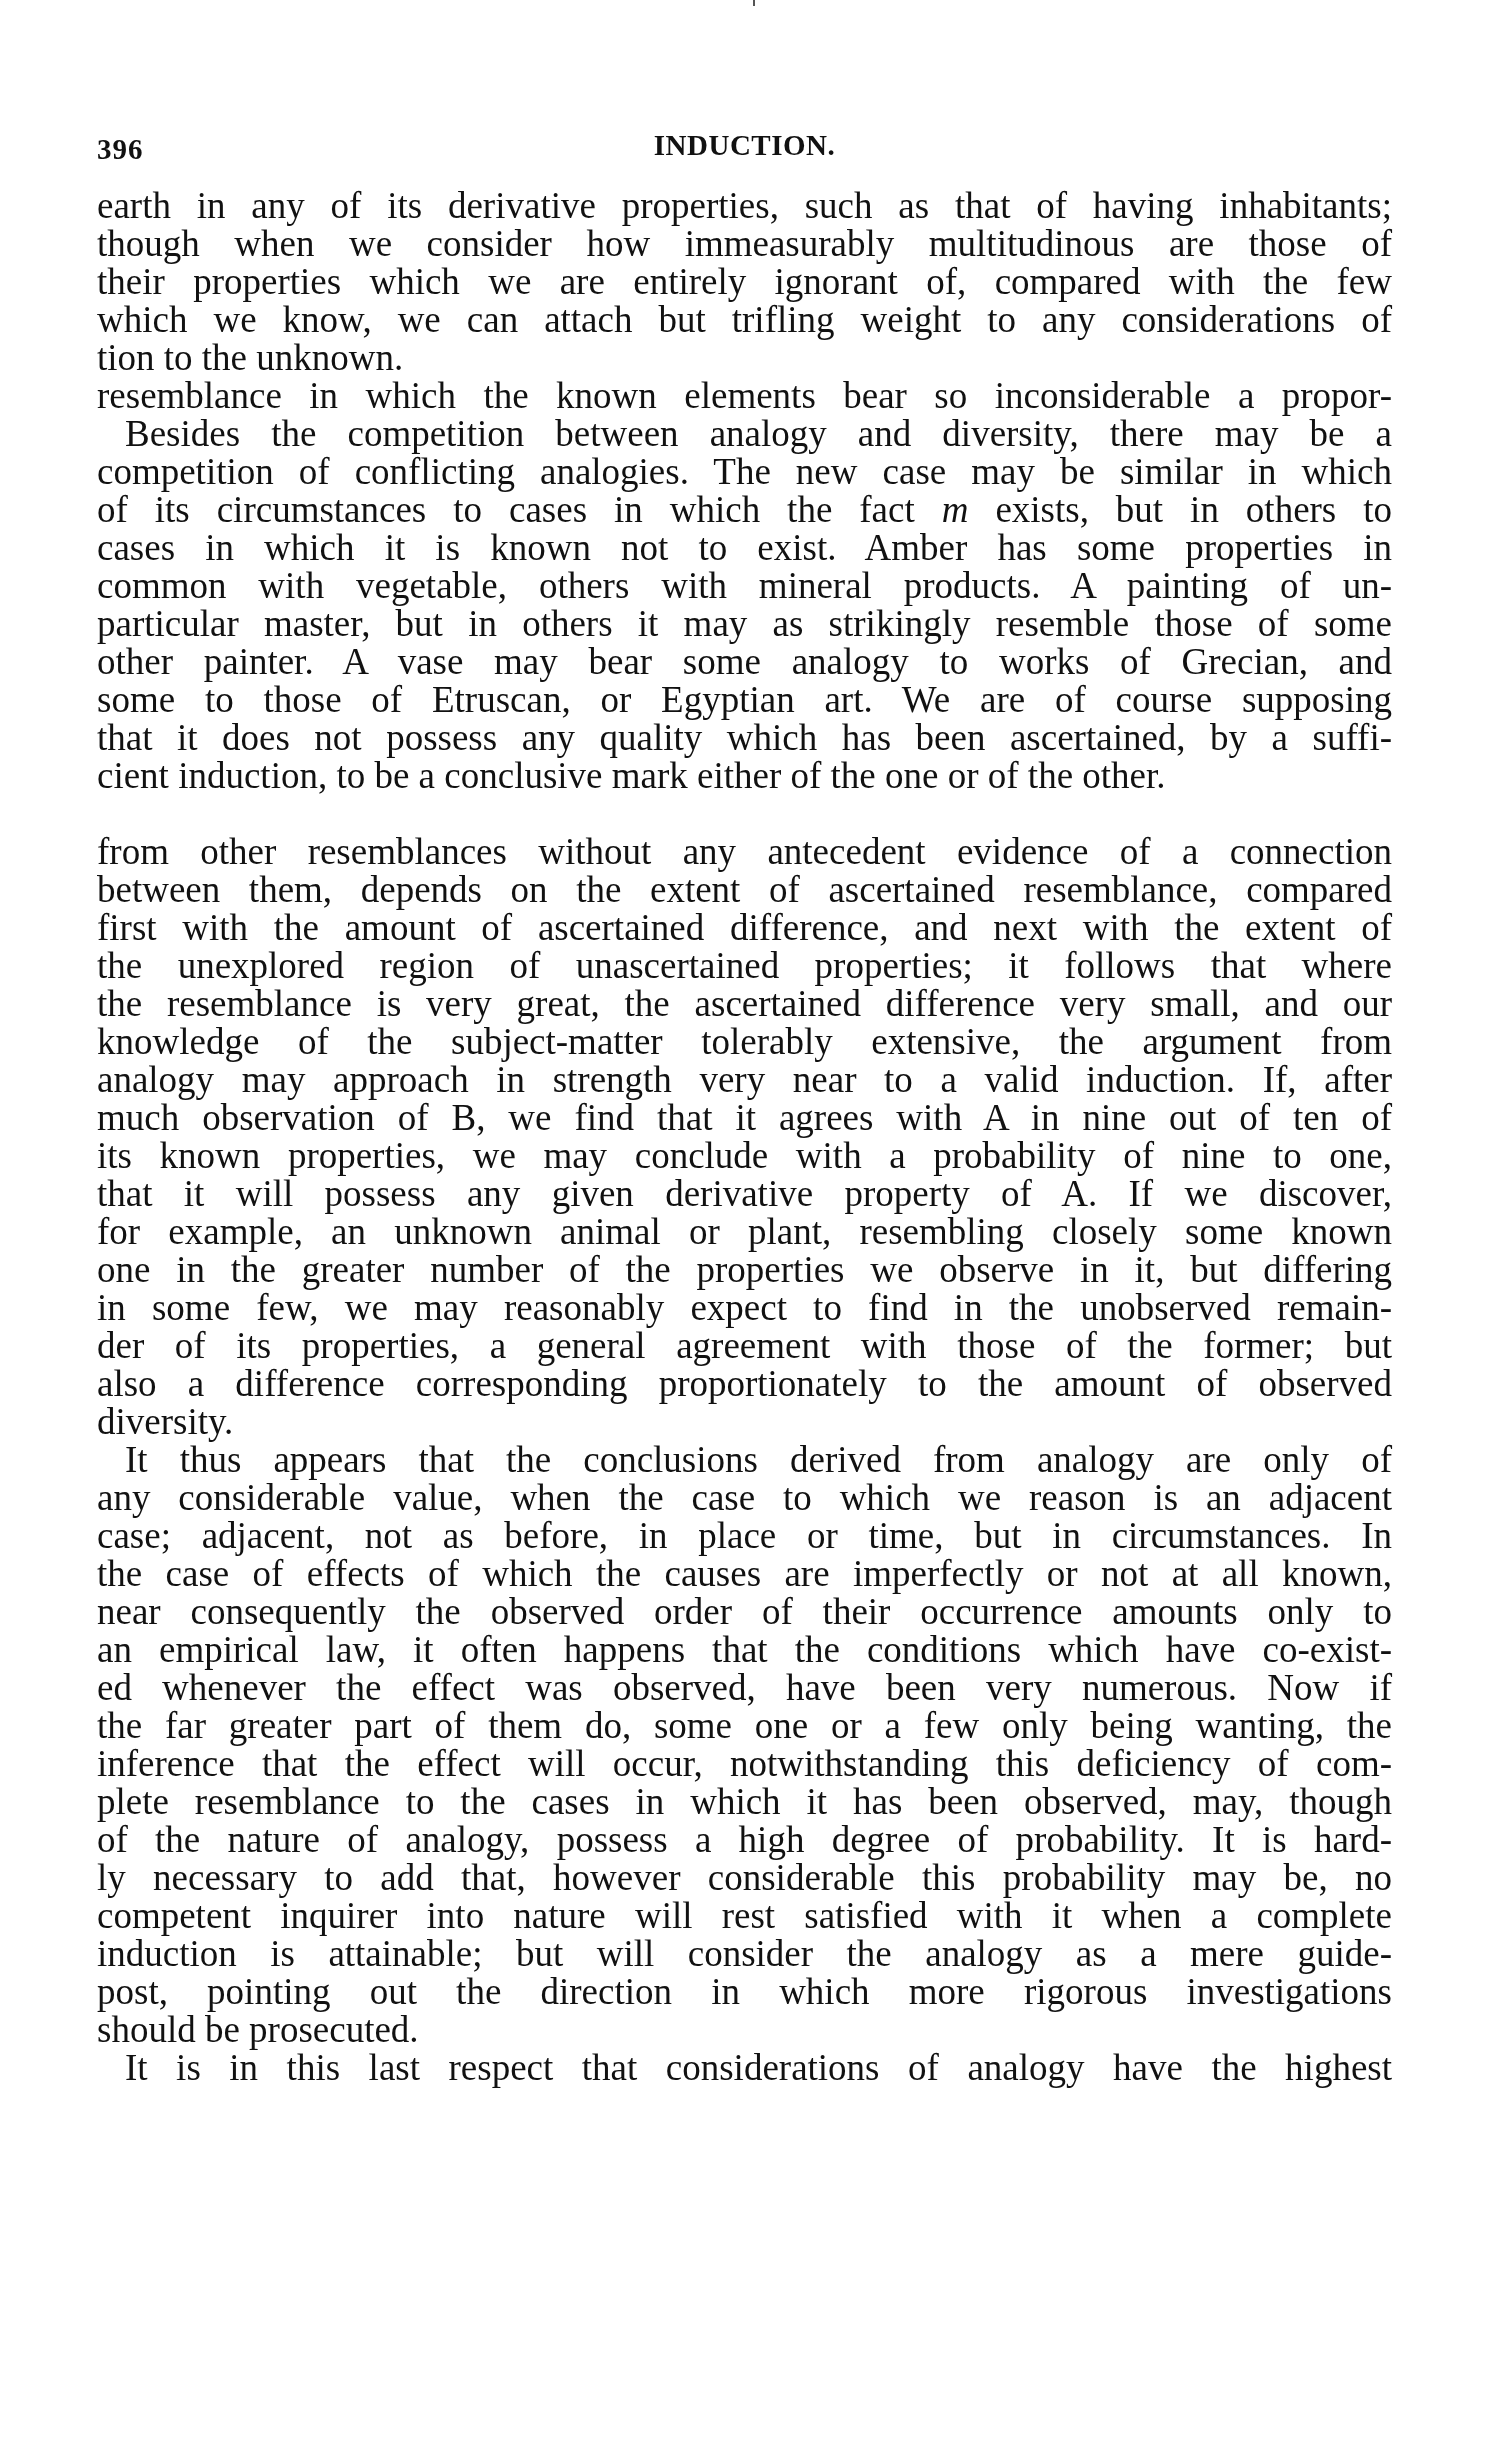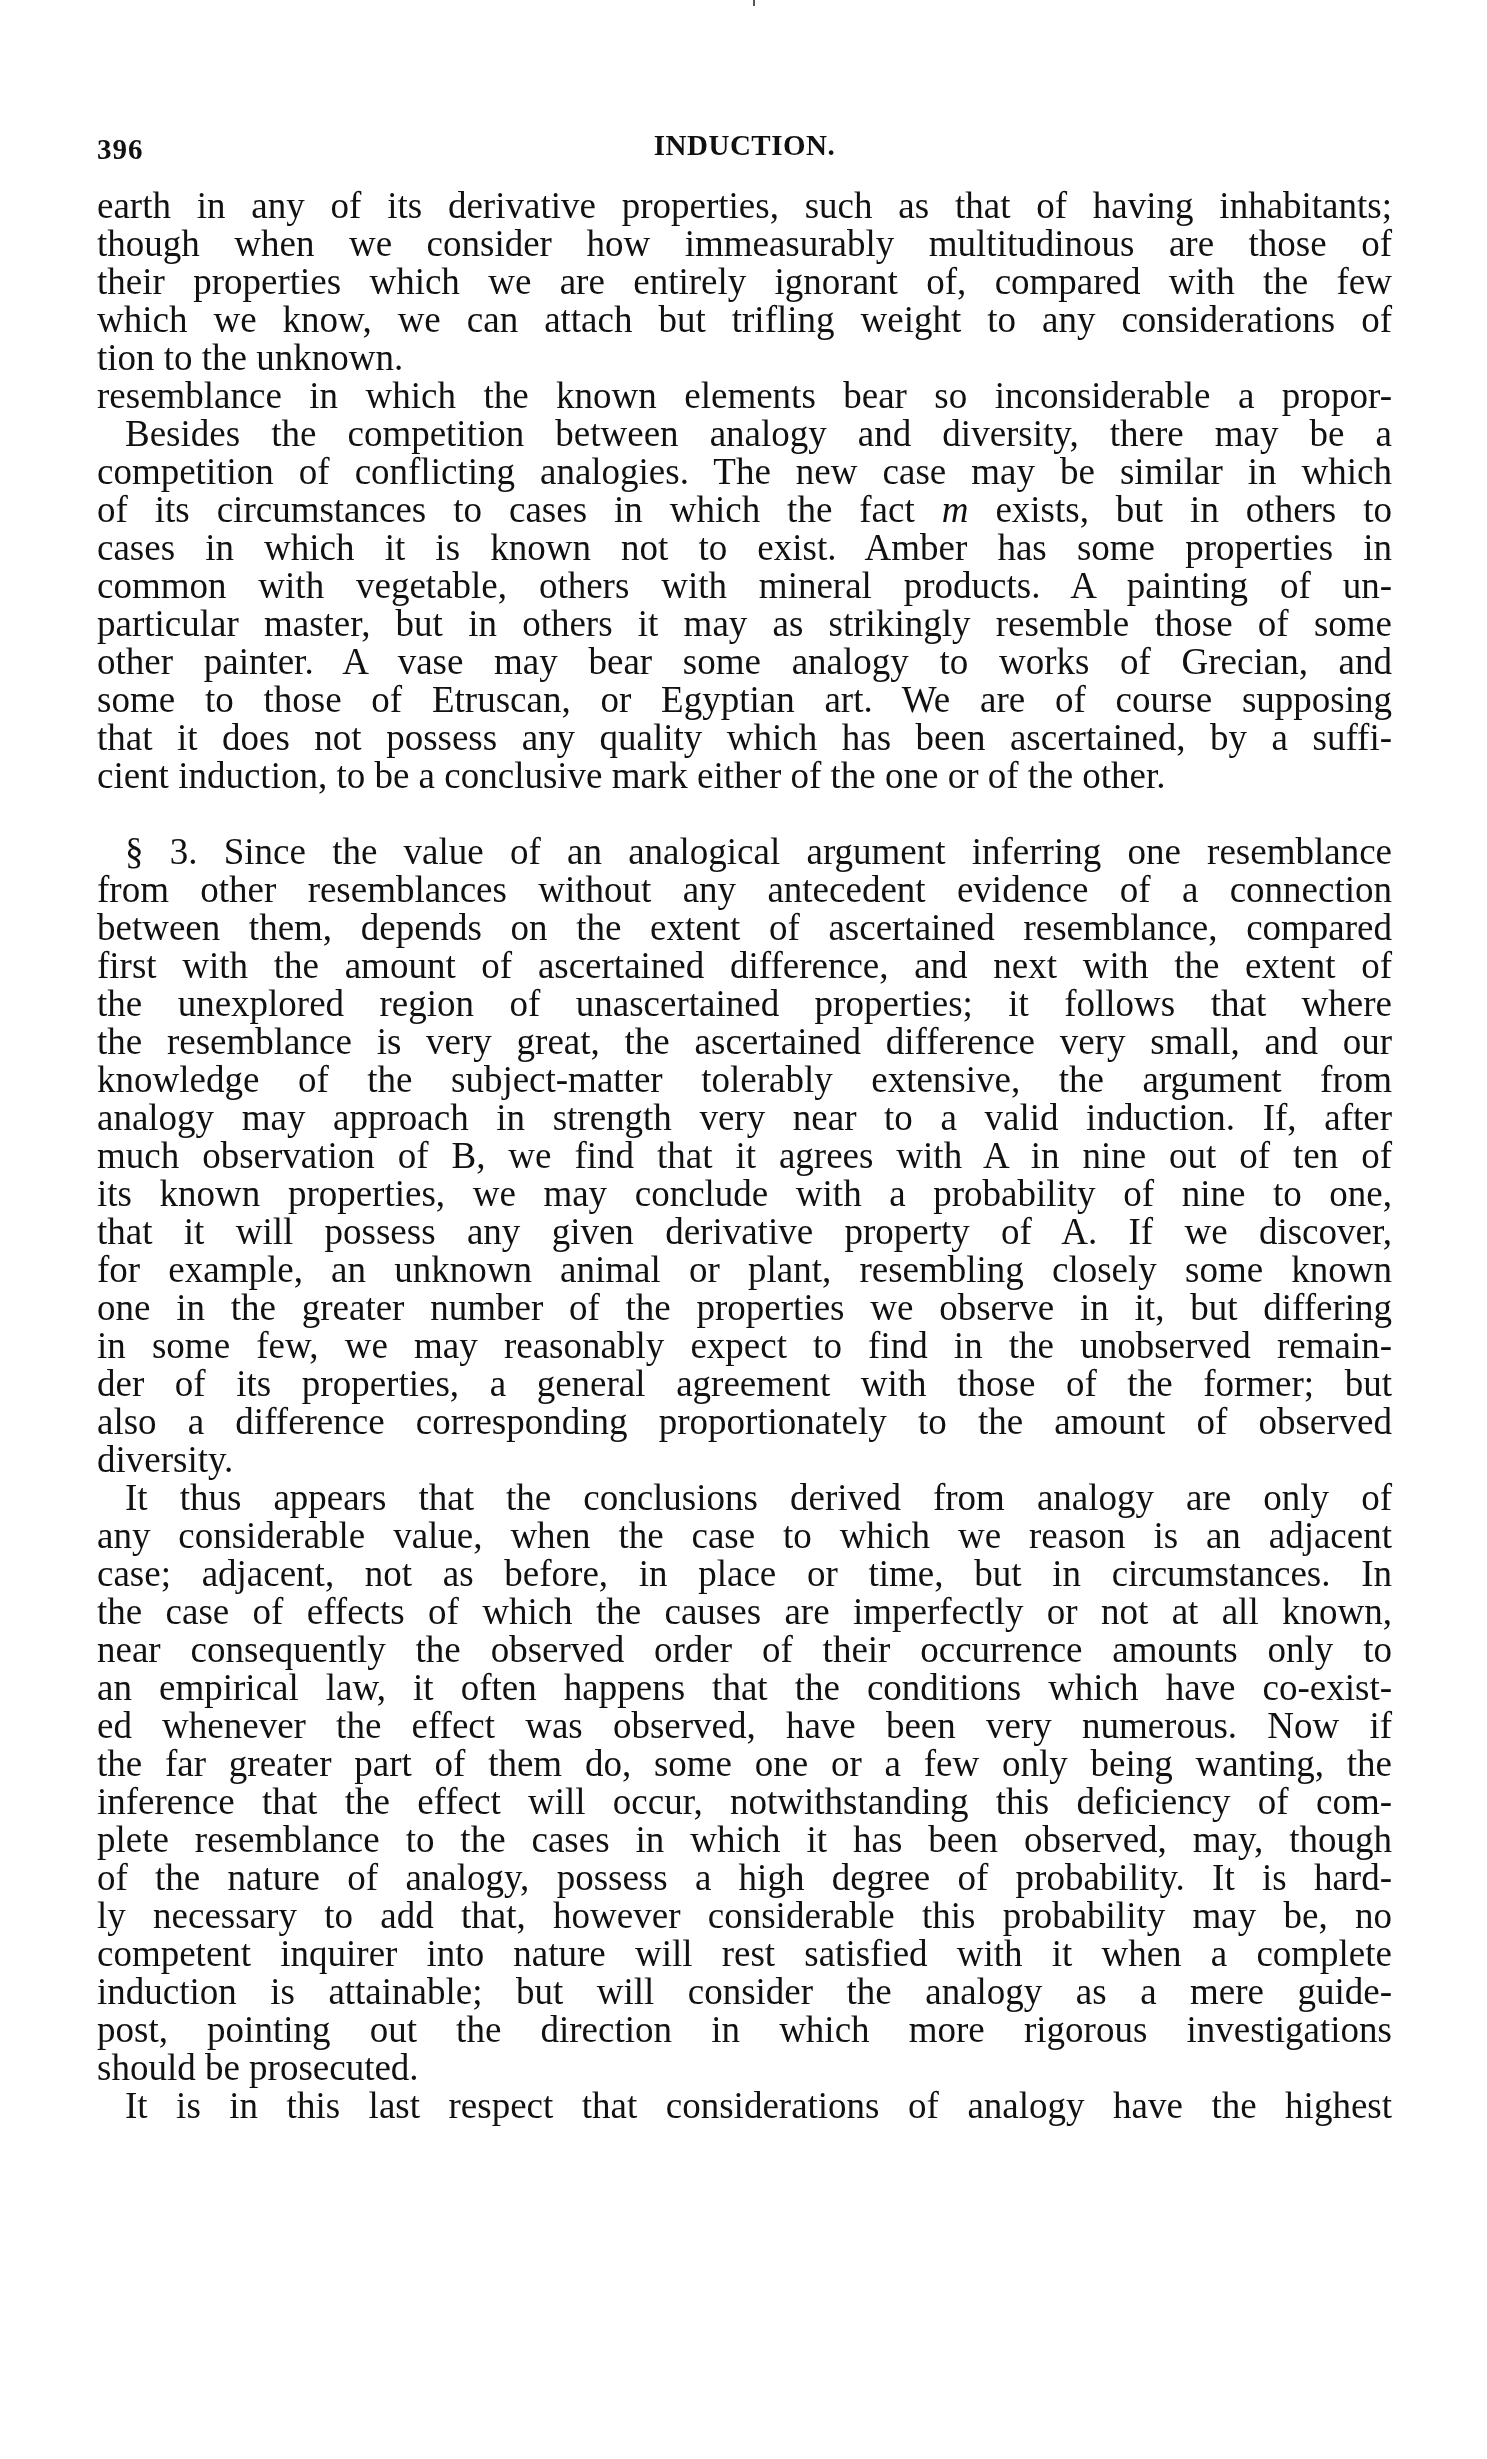--- a/index.html
+++ b/index.html
@@ -45,21 +45,20 @@
         <span class="line">cases in which it is known not to exist.  Amber has some properties in</span>
         <span class="line">common with vegetable, others with mineral products.  A painting of un-</span>
         <span class="line">particular master, but in others it may as strikingly resemble those of some</span>
         <span class="line">other painter.  A vase may bear some analogy to works of Grecian, and</span>
         <span class="line">some to those of Etruscan, or Egyptian art.  We are of course supposing</span>
         <span class="line">that it does not possess any quality which has been ascertained, by a suffi-</span>
         <span class="line last">cient induction, to be a conclusive mark either of the one or of the other.</span>
       </div>
       <div class="gap"></div>
       <div>
-        <span class="line indent">§ 3. Since the value of an analogical argument inferring one resemblance</span>
         <span class="line">from other resemblances without any antecedent evidence of a connection</span>
         <span class="line">between them, depends on the extent of ascertained resemblance, compared</span>
         <span class="line">first with the amount of ascertained difference, and next with the extent of</span>
         <span class="line">the unexplored region of unascertained properties; it follows that where</span>
         <span class="line">the resemblance is very great, the ascertained difference very small, and our</span>
         <span class="line">knowledge of the subject-matter tolerably extensive, the argument from</span>
         <span class="line">analogy may approach in strength very near to a valid induction.  If, after</span>
         <span class="line">much observation of B, we find that it agrees with A in nine out of ten of</span>
         <span class="line">its known properties, we may conclude with a probability of nine to one,</span>
         <span class="line">that it will possess any given derivative property of A.  If we discover,</span>

